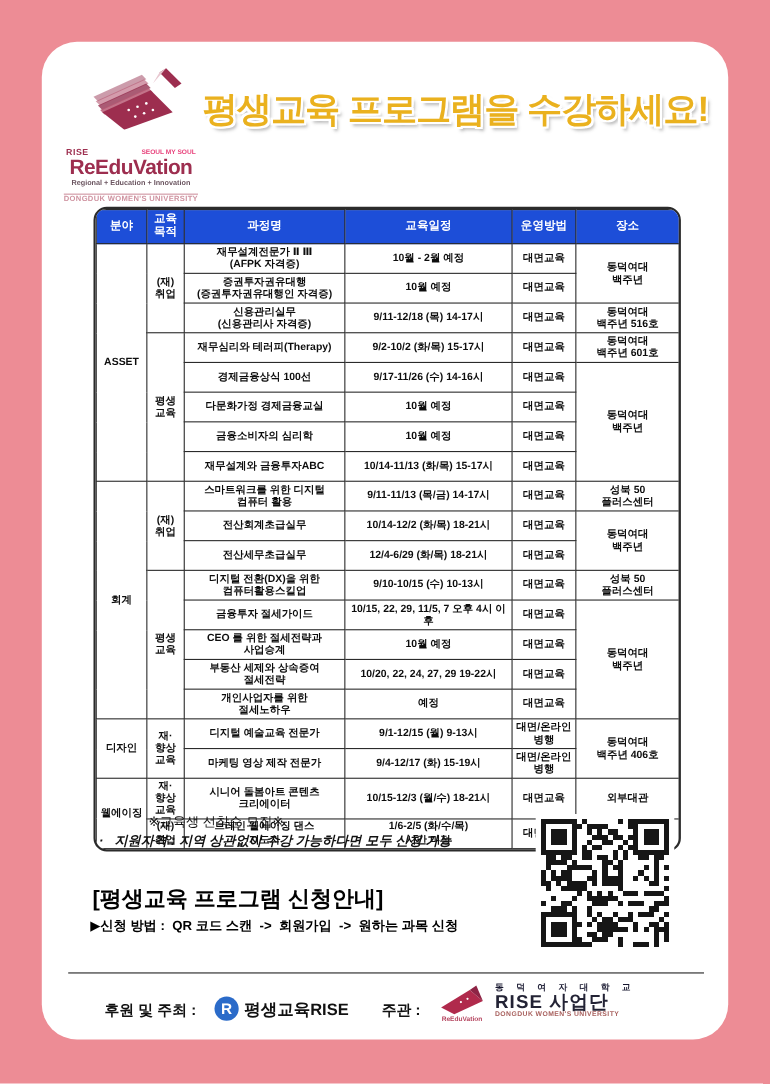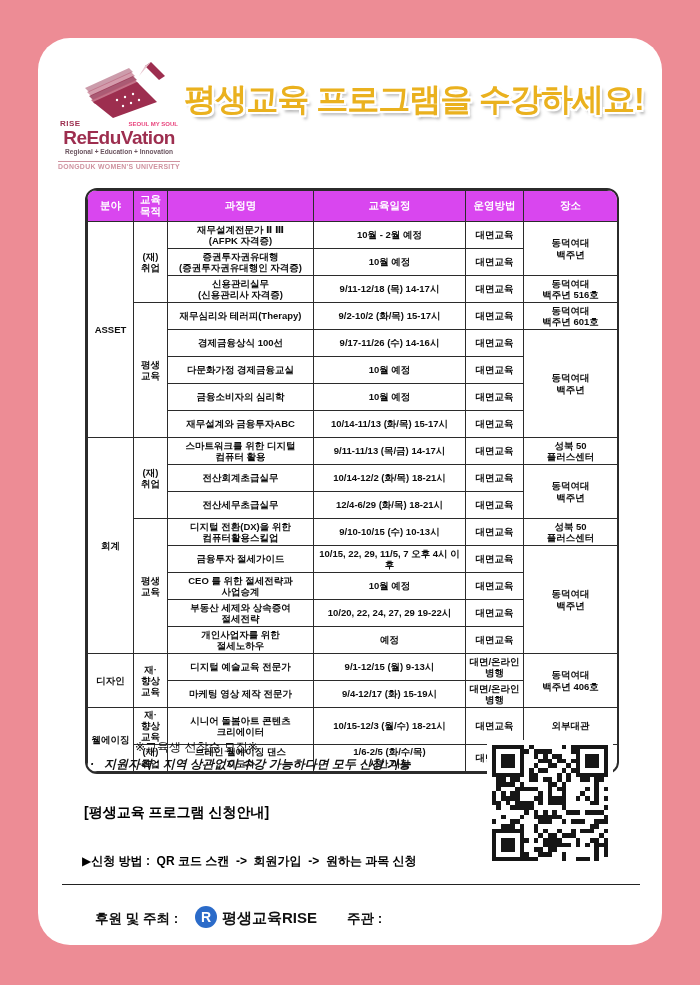--- a/index.html
+++ b/index.html
@@ -9,21 +9,21 @@
     font-family:"Liberation Sans","DejaVu Sans",sans-serif;
     overflow:hidden;
   }
   .card{
     position:absolute;left:38px;top:38px;width:624px;height:907px;
     background:#ffffff;border-radius:32px;
   }
   
   .hdr-logo{position:absolute;left:20px;top:18px;width:122px;height:128px;text-align:center;}
   .hdr-logo .art{width:104px;height:62px;display:block;margin:0 auto;}
-  .logo-subrow{display:flex;justify-content:space-between;align-items:center;padding:0 2px;margin-top:1px;}
+  .logo-subrow{display:flex;justify-content:space-between;align-items:center;padding:0 2px;margin-top:16px;}
   .logo-rise{font-size:8px;font-weight:bold;color:#9D2E4F;letter-spacing:.5px;}
   .logo-seoul{font-size:6px;font-weight:bold;color:#E8437C;}
   .logo-brand{font-size:19px;font-weight:900;color:#9D2E4F;letter-spacing:-.5px;line-height:1.02;}
   .logo-tagline{font-size:6.6px;font-weight:bold;color:#6b5560;margin-top:1px;}
   .logo-univ{font-size:6.9px;font-weight:bold;color:#cf93a0;letter-spacing:.3px;margin-top:1px;border-top:1px solid #cf93a0;padding-top:1px;display:inline-block;}
   .hdr-titles{position:absolute;left:140px;top:34px;width:472px;text-align:center;}
   .outline{
     text-shadow:
       -2px -2px 0 #fff,2px -2px 0 #fff,-2px 2px 0 #fff,2px 2px 0 #fff,
       -2px 0 0 #fff,2px 0 0 #fff,0 -2px 0 #fff,0 2px 0 #fff,
@@ -34,27 +34,27 @@
   
   .table-wrap{
     position:absolute;left:47px;top:150px;width:530px;
     border:2px solid #2b2b2b;border-radius:12px;overflow:hidden;
   }
   table.course{border-collapse:collapse;width:100%;table-layout:fixed;}
   .course th,.course td{
     border:1px solid #2b2b2b;text-align:center;vertical-align:middle;
     white-space:pre-line;padding:1px 2px;font-weight:bold;
   }
-  .course th{background:#d946ef;color:#fff;font-size:10.5px;height:28px;line-height:1.1;}
+  .course th{background:#1d4ed8;color:#fff;font-size:10.5px;height:28px;line-height:1.1;}
   .course td{font-size:9.5px;height:24px;line-height:1.18;color:#0d0d0d;}
   
   .abs{position:absolute;}
   .note-headline{left:97px;top:701px;font-size:12px;font-weight:normal;color:#111;}
   .note-item{font-size:12px;font-weight:bold;color:#111;white-space:pre;}
-  .apply-heading{left:46px;top:766px;font-size:14px;font-weight:900;color:#000;}
+  .apply-heading{left:46px;top:766px;font-size:20px;font-weight:900;color:#000;}
   .apply-line{font-size:12px;font-weight:bold;color:#000;white-space:pre;}
   .qr-box{left:449px;top:702px;width:126px;height:126px;}
   .qr-box svg{width:100%;height:100%;background:#fff;}
   .divider{left:24px;top:846px;width:578px;border-top:1.6px solid #222;height:0;}
   
   .host-label{left:57px;top:872px;font-size:13.5px;font-weight:900;color:#111;}
   .r-badge{left:157px;top:868px;width:22px;height:22px;border-radius:50%;background:#2B6BC9;
     color:#fff;font-size:14px;font-weight:900;display:flex;align-items:center;justify-content:center;}
   .seoul-name{left:184px;top:871px;font-size:15px;font-weight:bold;color:#111;}
   .organizer-label{left:309px;top:872px;font-size:13.5px;font-weight:900;color:#111;}
@@ -277,21 +277,21 @@
           <td>외부대관</td>
         </tr>
       </tbody>
     </table>
   </div>
 
   <div class="abs note-headline">※교육생 선착순 모집※</div>
   <div class="abs note-item" style="left:52px;top:718px;font-style:italic;">·   지원자격 : 지역 상관없이 수강 가능하다면 모두 신청 가능</div>
 
   <div class="abs apply-heading">[평생교육 프로그램 신청안내]</div>
-  <div class="abs apply-line" style="left:44px;top:815px;text-align:right;">▶신청 방법 :  QR 코드 스캔  -&gt;  회원가입  -&gt;  원하는 과목 신청</div>
+  <div class="abs apply-line" style="left:44px;top:795px;text-align:right;">▶신청 방법 :  QR 코드 스캔  -&gt;  회원가입  -&gt;  원하는 과목 신청</div>
 
   <div class="abs qr-box">
     <svg viewBox="-1 -1 27 27">
         <g fill="#161616" shape-rendering="crispEdges">
           <rect x="0" y="0" width="7" height="7"></rect>
           <rect x="1" y="1" width="5" height="5" fill="#fff"></rect>
           <rect x="2" y="2" width="3" height="3"></rect>
           <rect x="18" y="0" width="7" height="7"></rect>
           <rect x="19" y="1" width="5" height="5" fill="#fff"></rect>
           <rect x="20" y="2" width="3" height="3"></rect>
@@ -511,14 +511,30 @@
         </g>
       </svg>
   </div>
 
   <div class="abs divider"></div>
 
   <div class="abs host-label">후원 및 주최 :</div>
   <div class="abs r-badge">R</div>
   <div class="abs seoul-name">평생교육RISE</div>
   <div class="abs organizer-label">주관 :</div>
+  <div class="abs dd-logo">
+    <div class="dd-art">
+      <svg viewBox="0 0 46 30">
+        <path d="M4 22 L30 6 L42 16 L16 28 Z" fill="#B02A4C"></path>
+        <path d="M30 6 L36 2 L42 16 Z" fill="#8E2445"></path>
+        <circle cx="22" cy="17" r="1" fill="#fff"></circle>
+          <circle cx="28" cy="14" r="1" fill="#fff"></circle>
+      </svg>
+      <div class="dd-brand">ReEduVation</div>
+    </div>
+    <div class="dd-text">
+      <div class="dd-univ-kr">동 덕 여 자 대 학 교</div>
+      <div class="dd-unit">RISE 사업단</div>
+      <div class="dd-univ-en">DONGDUK WOMEN'S UNIVERSITY</div>
+    </div>
+  </div>
 
 </div>
 
 </body></html>

